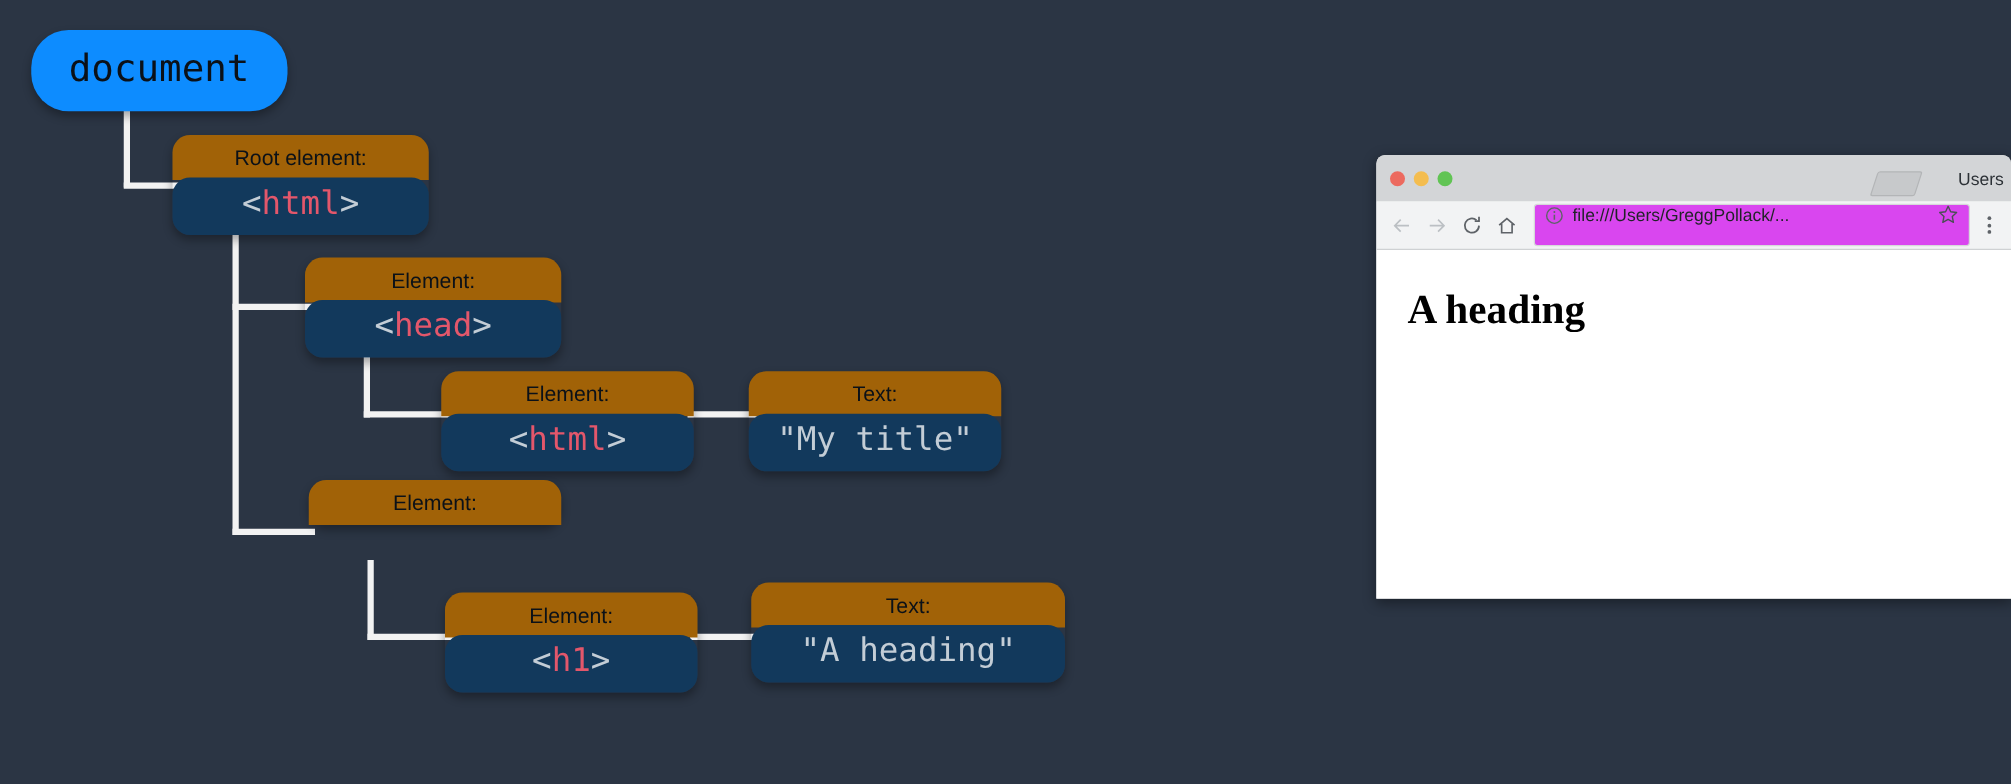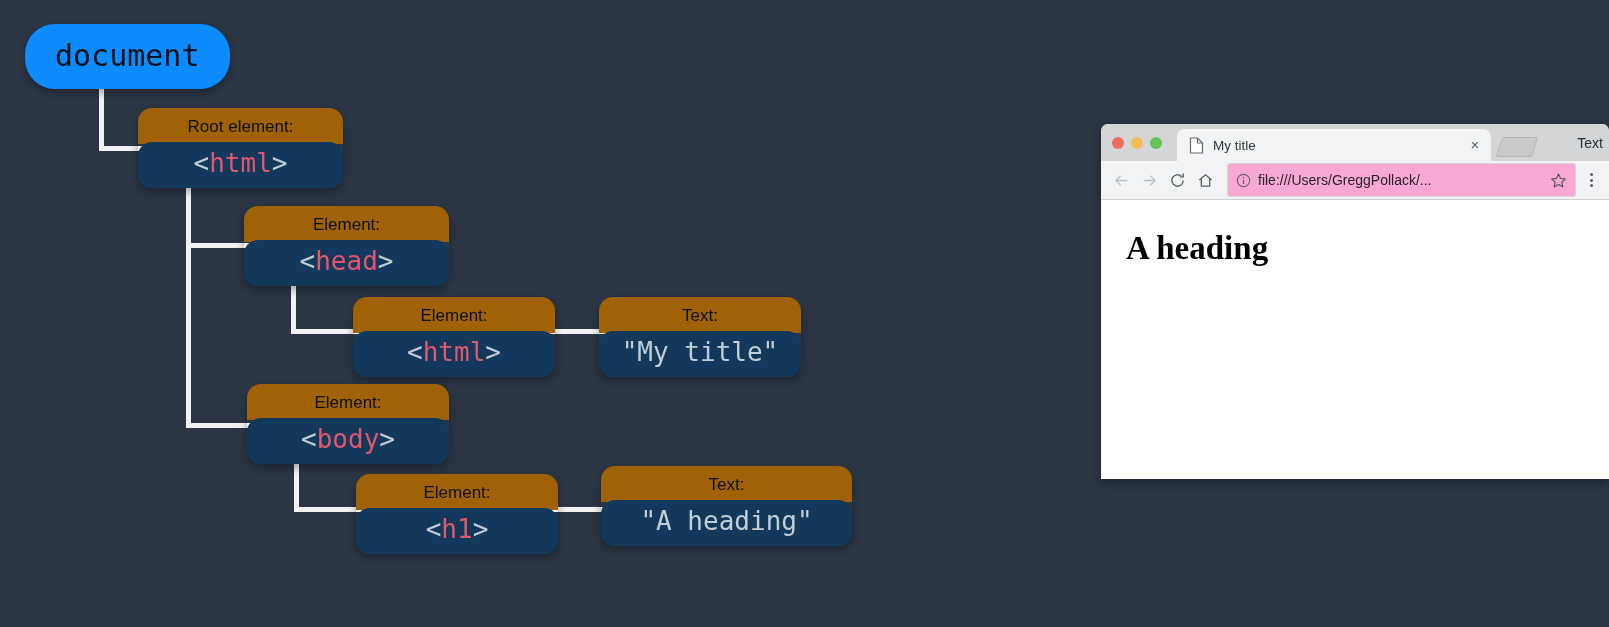--- a/index.html
+++ b/index.html
@@ -172,25 +172,25 @@
     display: flex;
     align-items: center;
     justify-content: center;
     color: #5f6368;
   }
   .tbtn.dim { color: #bcc0c4; }
   .omnibox {
     flex: 1 1 auto;
     height: 26px;
     margin: 0 5px 0 8px;
-    background: #f9a8d4;
+    background: #d946ef;
     border: 1px solid #d6d8da;
     border-radius: 3px;
     display: flex;
-    align-items: center;
+    align-items: flex-end;
     padding: 16px 8px;
     box-sizing: border-box;
     min-width: 0;
   }
   .omnibox .info {
     flex: 0 0 auto;
     width: 15px; height: 15px;
     margin-right: 7px;
     color: #5f6368;
   }
@@ -279,21 +279,20 @@
     <div class="code"><span class="brk">&lt;</span><span class="tag">html</span><span class="brk">&gt;</span></div>
   </div>
 
   <div class="node" style="left:599px; top:297px; width:202px;">
     <div class="hdr">Text:</div>
     <div class="code">"My title"</div>
   </div>
 
   <div class="node" style="left:247px; top:384px; width:202px;">
     <div class="hdr">Element:</div>
-    <div class="code"><span class="brk">&lt;</span><span class="tag">body</span><span class="brk">&gt;</span></div>
   </div>
 
   <div class="node" style="left:356px; top:474px; width:202px;">
     <div class="hdr">Element:</div>
     <div class="code"><span class="brk">&lt;</span><span class="tag">h1</span><span class="brk">&gt;</span></div>
   </div>
 
   <div class="node" style="left:601px; top:466px; width:251px;">
     <div class="hdr">Text:</div>
     <div class="code">"A heading"</div>
@@ -303,31 +302,23 @@
 
 <div id="browser">
 
   <div class="tabstrip">
     <div class="lights">
       <i class="r"></i>
       <i class="y"></i>
       <i class="g"></i>
     </div>
 
-    <div class="tab">
-      <svg class="favicon" viewBox="0 0 14 17">
-        <path d="M1 1 h7 l5 5 v10 h-12 z" fill="#ffffff" stroke="#64696e" stroke-width="1.2"></path>
-        <path d="M8 1 v5 h5" fill="none" stroke="#64696e" stroke-width="1.2"></path>
-      </svg>
-      <span class="ttl">My title</span>
-      <span class="x">×</span>
-    </div>
 
     <div class="newtab"></div>
-    <span class="profile">Text</span>
+    <span class="profile">Users</span>
   </div>
 
   <div class="toolbar">
     <div class="tbtn dim">
       <svg width="19" height="19" viewBox="0 0 20 20">
         <path d="M16 10 H5 M9 5 L4 10 L9 15" fill="none" stroke="currentColor" stroke-width="1.4"></path>
       </svg>
     </div>
     <div class="tbtn dim">
       <svg width="19" height="19" viewBox="0 0 20 20">

